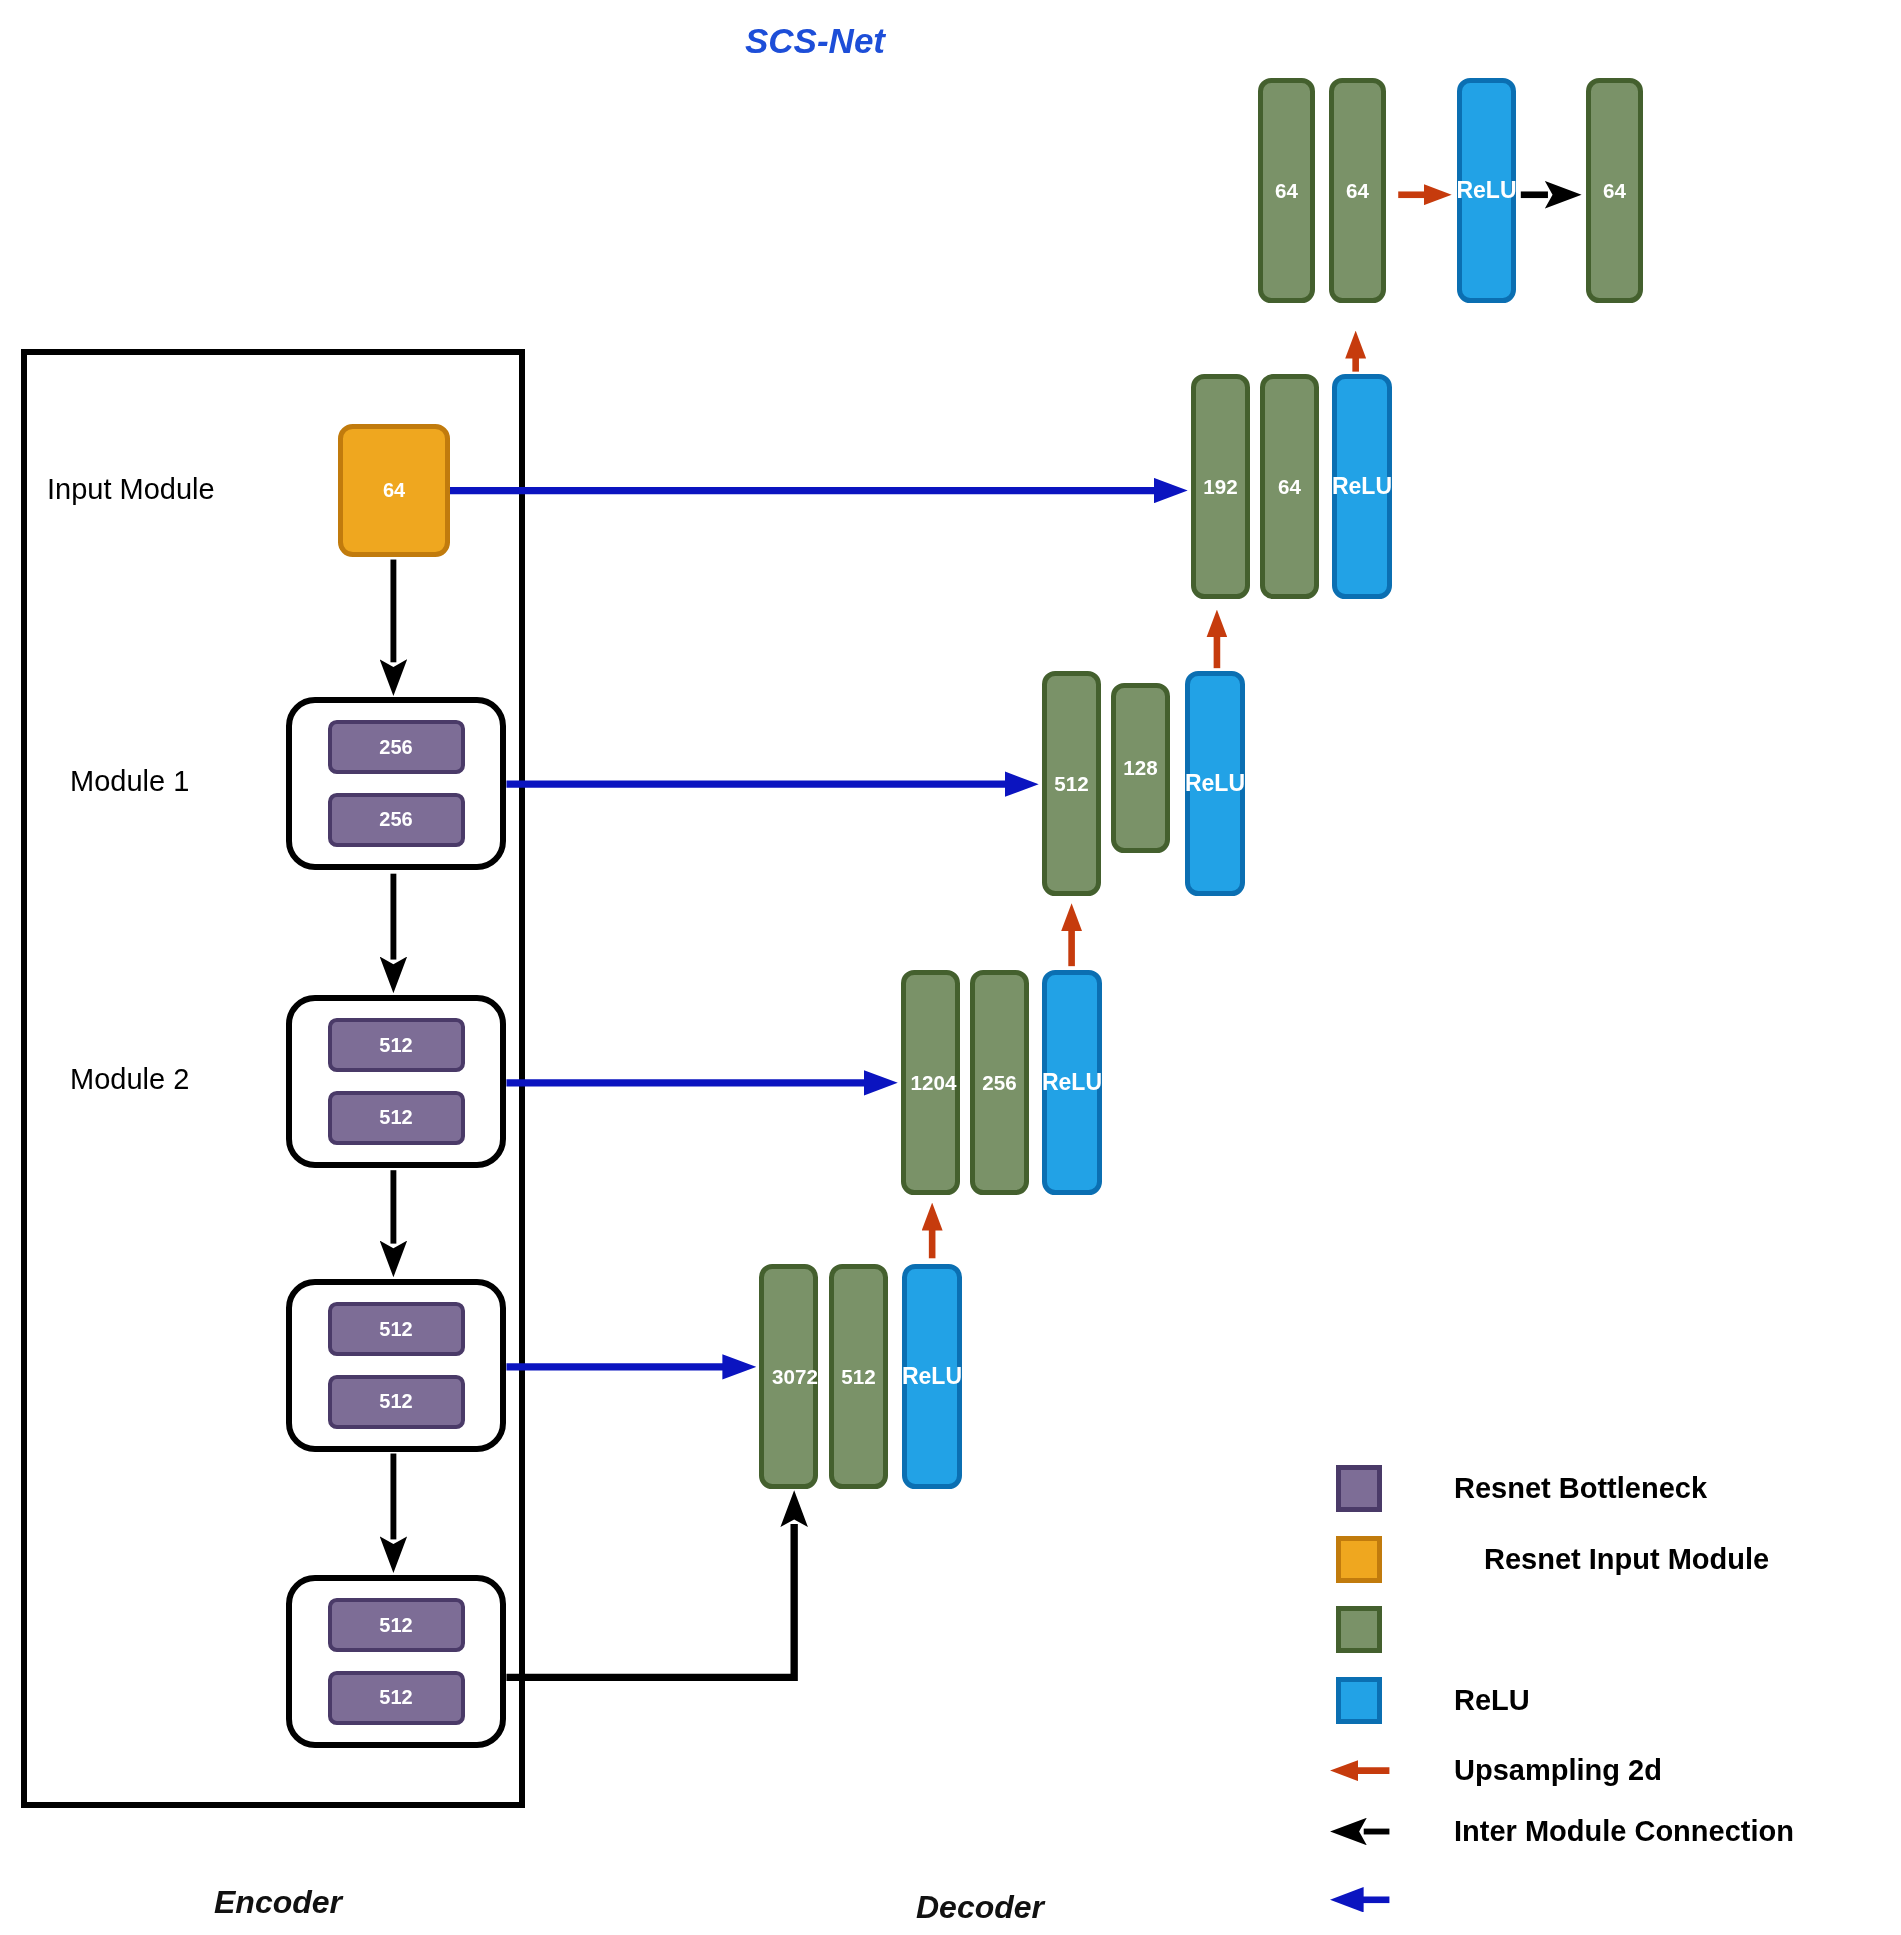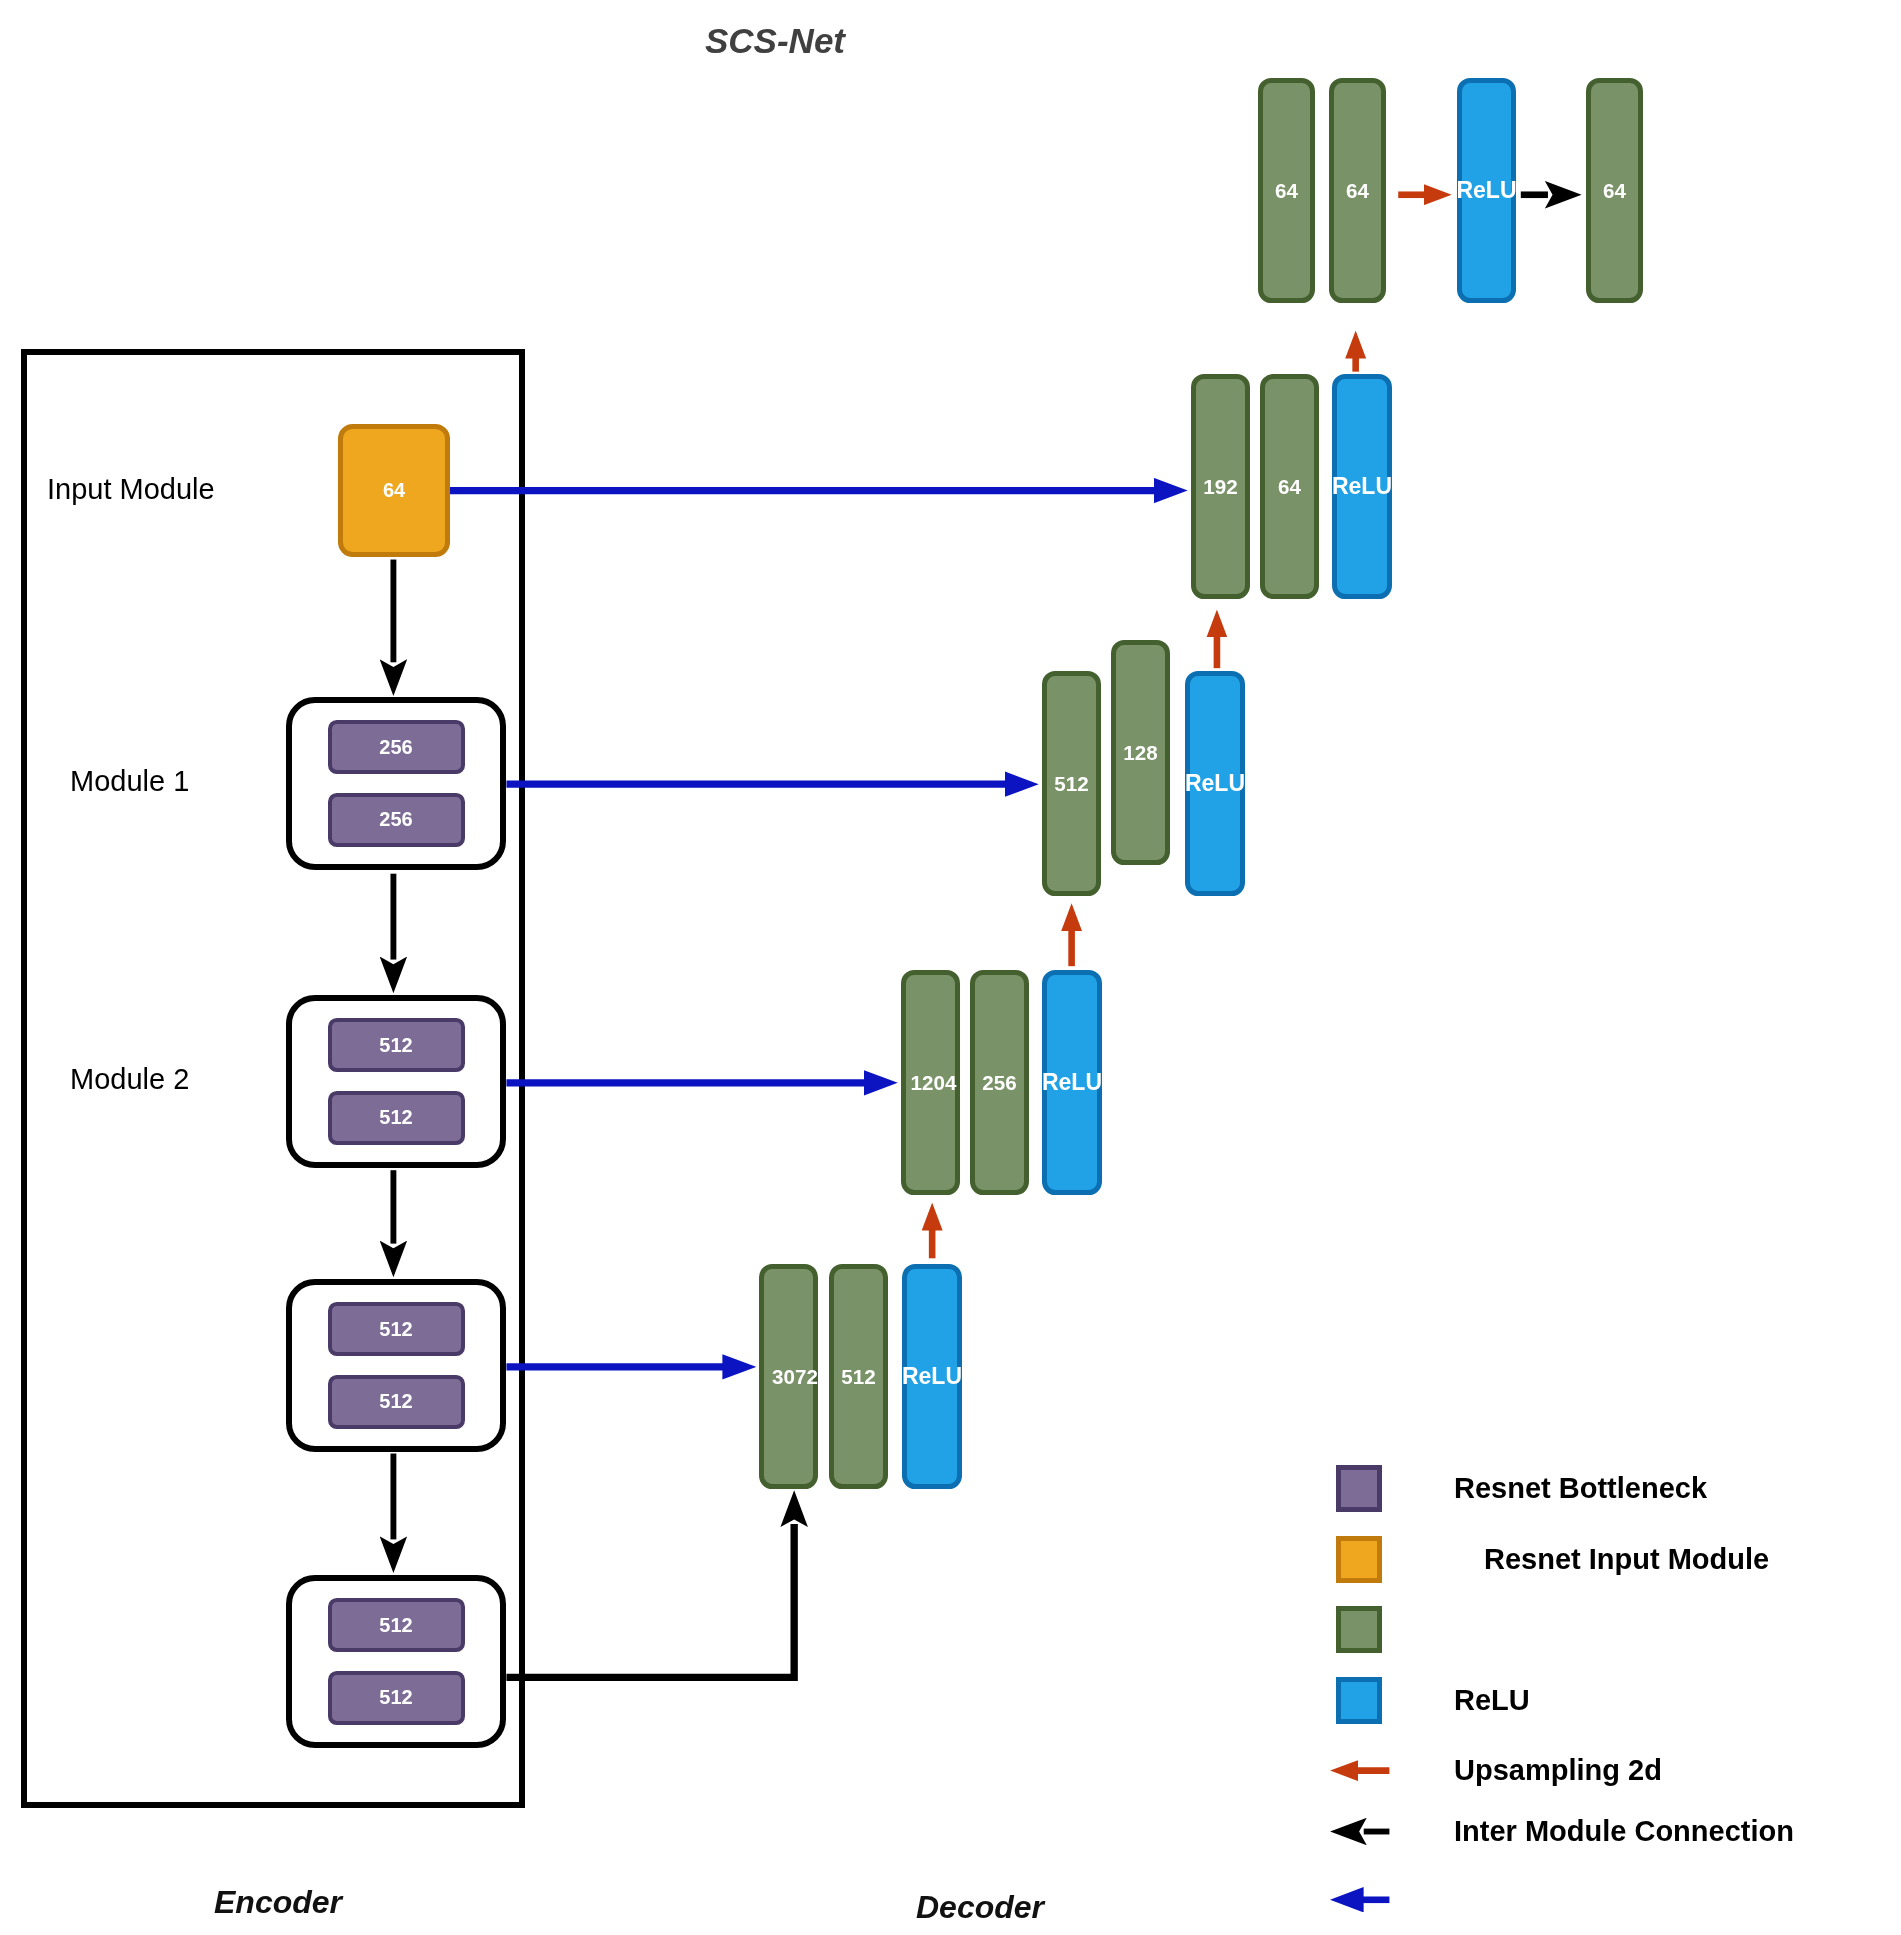--- a/index.html
+++ b/index.html
@@ -1,20 +1,20 @@
 <!DOCTYPE html>
 <html style="font-size:11.7px"><head>
 <meta charset="utf-8">
 <style>
   html,body{margin:0;padding:0;background:#fff;}
   .canvas{position:relative;width:1901px;height:1936px;background:#ffffff;
           font-family:"Liberation Sans",sans-serif;overflow:hidden;}
   .abs{position:absolute;box-sizing:border-box;}
-  .title{font-size:35px;font-weight:bold;font-style:italic;color:#404040;
-         width:220px;text-align:left;z-index:5;}
+  .title{font-size:35px;font-weight:bold;font-style:italic;color:#1d4ed8;
+         width:220px;text-align:center;z-index:5;}
   .section-label{font-size:32px;font-weight:bold;font-style:italic;color:#111;z-index:5;margin-top:8px;}
   .enc-border{border:6.6px solid #000;background:transparent;z-index:1;}
   .wires{position:absolute;left:0;top:0;z-index:2;}
   .lbl{font-size:29px;font-weight:normal;color:#000000;white-space:nowrap;z-index:4;}
   .input-box{background:#EFA71F;border:5.1px solid #C17B0D;border-radius:14.7px;
              display:flex;align-items:center;justify-content:center;
              color:#fff;font-size:20px;font-weight:bold;z-index:3;}
   .module{background:#fff;border:6.6px solid #000;border-radius:29px;
           display:flex;flex-direction:column;align-items:center;justify-content:center;
           gap:18.4px;z-index:3;}
@@ -105,21 +105,21 @@
 
   <div class="abs conv" style="left:759px;top:1264px;width:59px;height:225px;padding-left:13px;">3072</div>
   <div class="abs conv" style="left:829px;top:1264px;width:59px;height:225px;">512</div>
   <div class="abs relu" style="left:902px;top:1264px;width:60px;height:225px;">ReLU</div>
 
   <div class="abs conv" style="left:901px;top:970px;width:59px;height:225px;padding-left:6px;">1204</div>
   <div class="abs conv" style="left:970px;top:970px;width:59px;height:225px;">256</div>
   <div class="abs relu" style="left:1042px;top:970px;width:60px;height:225px;">ReLU</div>
 
   <div class="abs conv" style="left:1042px;top:671px;width:59px;height:225px;">512</div>
-  <div class="abs conv" style="left:1111px;top:640px;width:59px;height:225px;">128</div>
+  <div class="abs conv" style="left:1111px;top:683px;width:59px;height:170px;">128</div>
   <div class="abs relu" style="left:1185px;top:671px;width:60px;height:225px;">ReLU</div>
 
   <div class="abs conv" style="left:1191px;top:374px;width:59px;height:225px;">192</div>
   <div class="abs conv" style="left:1260px;top:374px;width:59px;height:225px;">64</div>
   <div class="abs relu" style="left:1332px;top:374px;width:60px;height:225px;">ReLU</div>
 
   <div class="abs conv" style="left:1258px;top:78px;width:57px;height:225px;">64</div>
   <div class="abs conv" style="left:1329px;top:78px;width:57px;height:225px;">64</div>
   <div class="abs relu" style="left:1457px;top:78px;width:59px;height:225px;">ReLU</div>
   <div class="abs conv" style="left:1586px;top:78px;width:57px;height:225px;">64</div>

